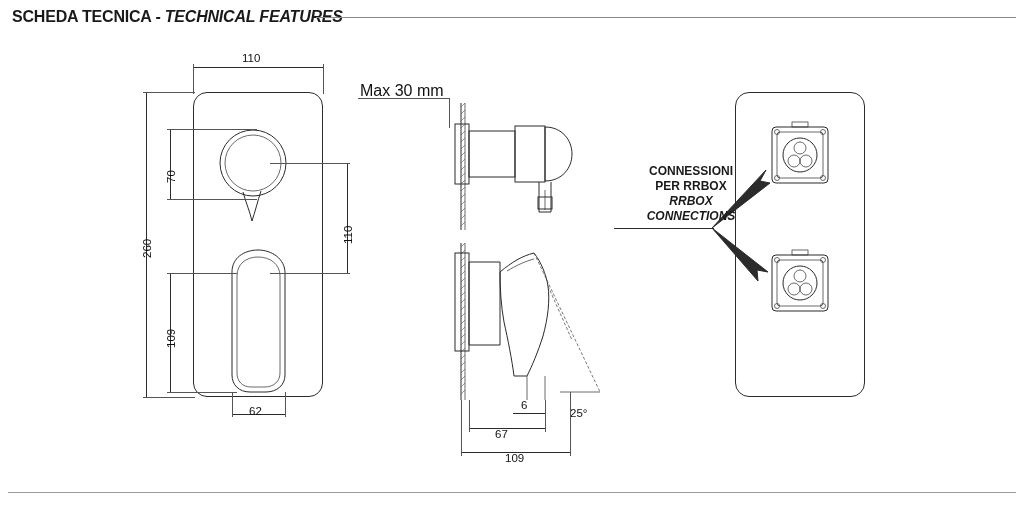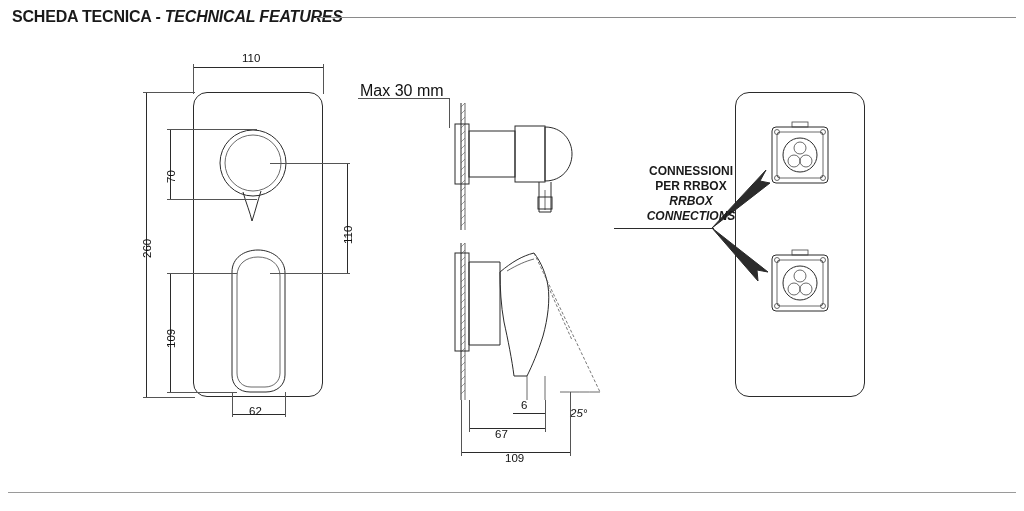--- a/index.html
+++ b/index.html
@@ -243,21 +243,21 @@
       <path class="s-thin" d="M 560 392 C 572 392 586 392 600 392"></path>
     </svg>
 
     <div class="lbl" style="left:360px; top:82px; font-size:16px;">Max 30 mm</div>
     <div class="ln h thin" style="left:358px; top:98px; width:92px;"></div>
     <div class="ln v thin" style="left:449px; top:98px; height:30px;"></div>
 
     <div class="ln h" style="left:513px; top:413px; width:32px;"></div>
     <div class="lbl" style="left:521px; top:399px;">6</div>
 
-    <div class="lbl" style="left:570px; top:407px;font-style:italic;">25°</div>
+    <div class="lbl" style="left:570px; top:407px;">25°</div>
 
     <div class="ln h" style="left:469px; top:428px; width:76px;"></div>
     <div class="ln v thin" style="left:469px; top:400px; height:32px;"></div>
     <div class="ln v thin" style="left:545px; top:400px; height:32px;"></div>
     <div class="lbl" style="left:495px; top:428px;">67</div>
 
     <div class="ln h" style="left:461px; top:452px; width:109px;"></div>
     <div class="ln v thin" style="left:461px; top:400px; height:56px;"></div>
     <div class="ln v thin" style="left:570px; top:392px; height:64px;"></div>
     <div class="lbl" style="left:505px; top:452px;">109</div>

